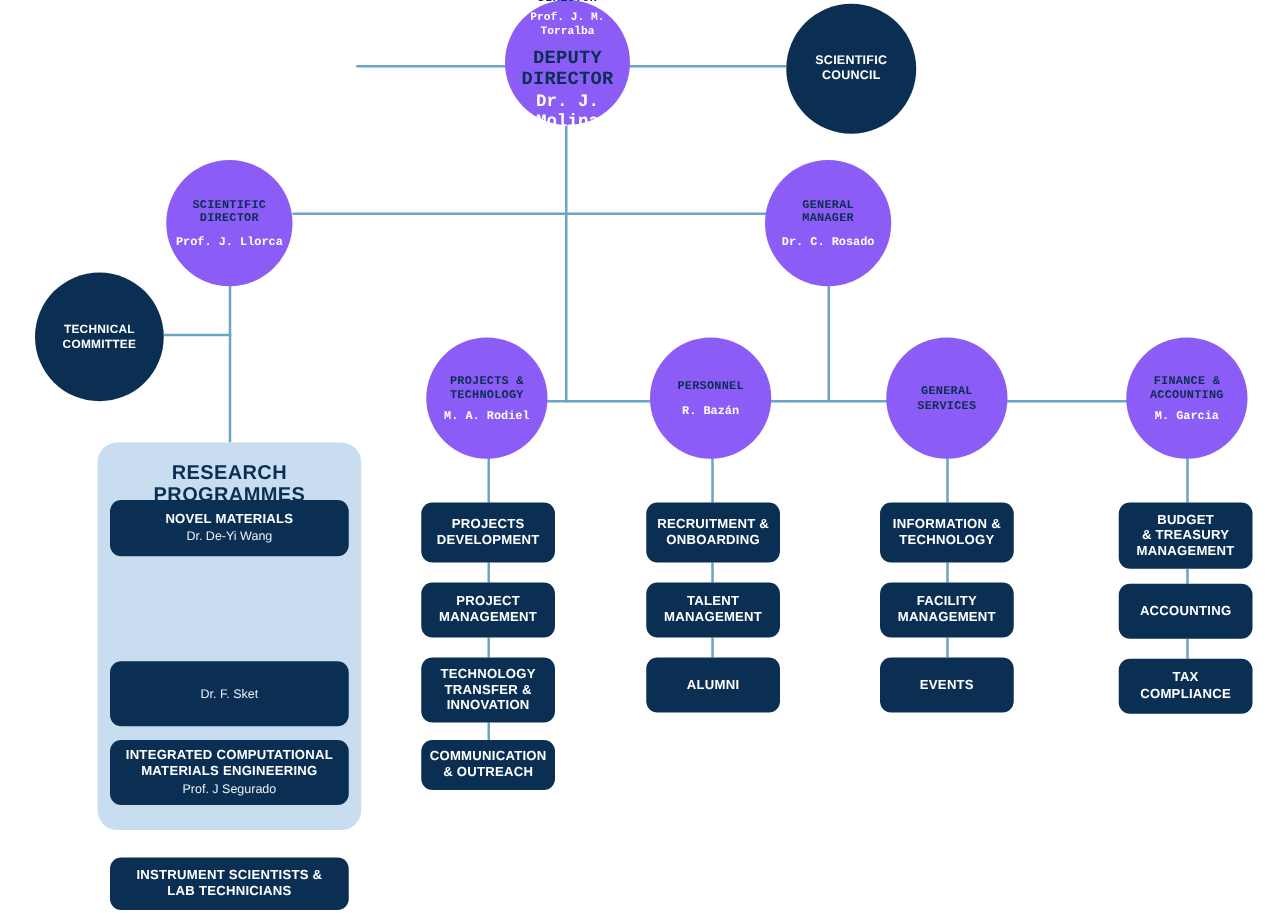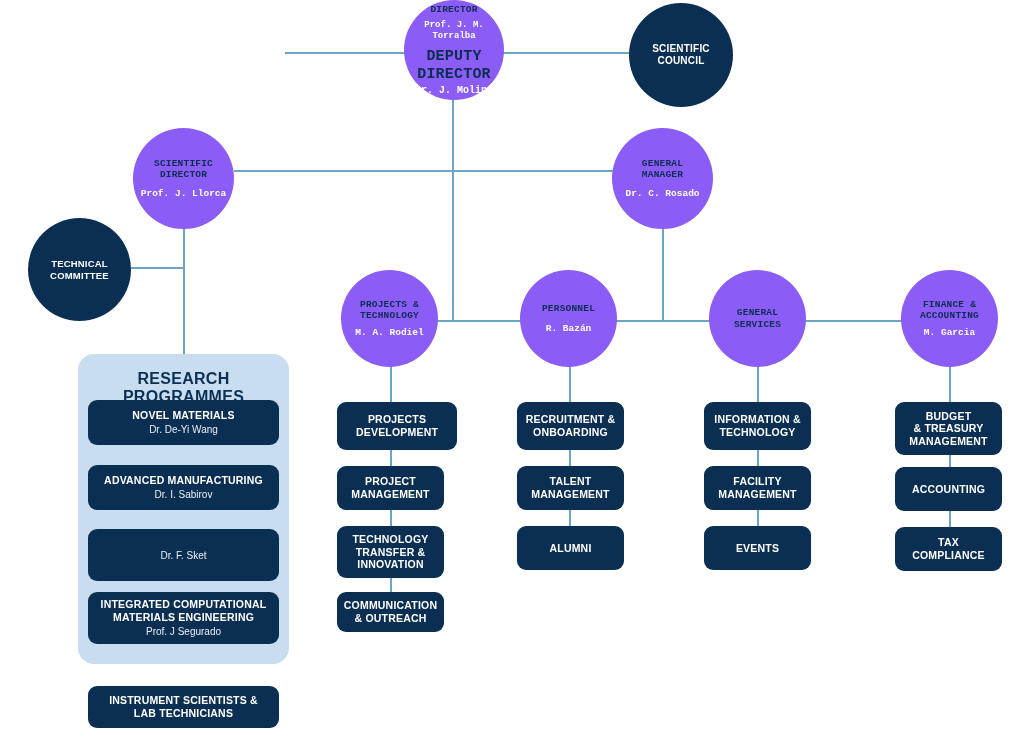--- a/index.html
+++ b/index.html
@@ -119,21 +119,21 @@
 
   <div class="line v" style="left:949px;top:455px;height:12px;"></div>
   <div class="line v" style="left:949px;top:511px;height:16px;"></div>
 
 
   <div class="node light" style="left:404px;top:0px;width:100px;height:100px;">
     <div class="title" style="font-size:9.5px;">DIRECTOR</div>
     <div class="person" style="font-size:9px;margin-top:5px;">Prof. J. M. Torralba</div>
     <div class="title" style="font-size:15px;margin-top:7px;">DEPUTY
 DIRECTOR</div>
-    <div class="person" style="font-size:10px;margin-top:1px;">Dr. J. Molina</div>
+    <div class="person" style="font-size:14px;margin-top:1px;">Dr. J. Molina</div>
   </div>
 
   <div class="node dark" style="left:629px;top:3px;width:104px;height:104px;">
     <div class="title" style="font-size:10px;">SCIENTIFIC
 COUNCIL</div>
   </div>
 
   <div class="node light" style="left:133px;top:128px;width:101px;height:101px;">
     <div class="title" style="font-size:9.5px;">SCIENTIFIC
 DIRECTOR</div>
@@ -152,24 +152,20 @@
   </div>
 
   <div id="rp-panel" style="left:78px;top:354px;width:211px;height:310px;"></div>
   <div id="rp-title" style="left:78px;top:370px;width:211px;">RESEARCH PROGRAMMES</div>
 
   <div class="box" style="left:88px;top:400px;width:191px;height:45px;">
     <div class="blabel">NOVEL MATERIALS</div>
     <div class="bperson">Dr. De-Yi Wang</div>
   </div>
 
-  <div class="box" style="left:88px;top:465px;width:191px;height:45px;">
-    <div class="blabel">ADVANCED MANUFACTURING</div>
-    <div class="bperson">Dr. I. Sabirov</div>
-  </div>
 
   <div class="box" style="left:88px;top:529px;width:191px;height:52px;">
     <div class="bperson">Dr. F. Sket</div>
   </div>
 
   <div class="box" style="left:88px;top:592px;width:191px;height:52px;">
     <div class="blabel">INTEGRATED COMPUTATIONAL
 MATERIALS ENGINEERING</div>
     <div class="bperson">Prof. J Segurado</div>
   </div>
@@ -178,21 +174,21 @@
     <div class="blabel">INSTRUMENT SCIENTISTS &amp;
 LAB TECHNICIANS</div>
   </div>
 
   <div class="node light" style="left:341px;top:270px;width:97px;height:97px;">
     <div class="title" style="font-size:9.5px;">PROJECTS &amp;
 TECHNOLOGY</div>
     <div class="person" style="font-size:9.5px;margin-top:6px;">M. A. Rodiel</div>
   </div>
 
-  <div class="box" style="left:337px;top:402px;width:120px;height:48px;">
+  <div class="box" style="left:337px;top:402px;width:107px;height:48px;">
     <div class="blabel">PROJECTS
 DEVELOPMENT</div>
   </div>
   <div class="box" style="left:337px;top:466px;width:107px;height:44px;">
     <div class="blabel">PROJECT
 MANAGEMENT</div>
   </div>
   <div class="box" style="left:337px;top:526px;width:107px;height:52px;">
     <div class="blabel">TECHNOLOGY
 TRANSFER &amp;

